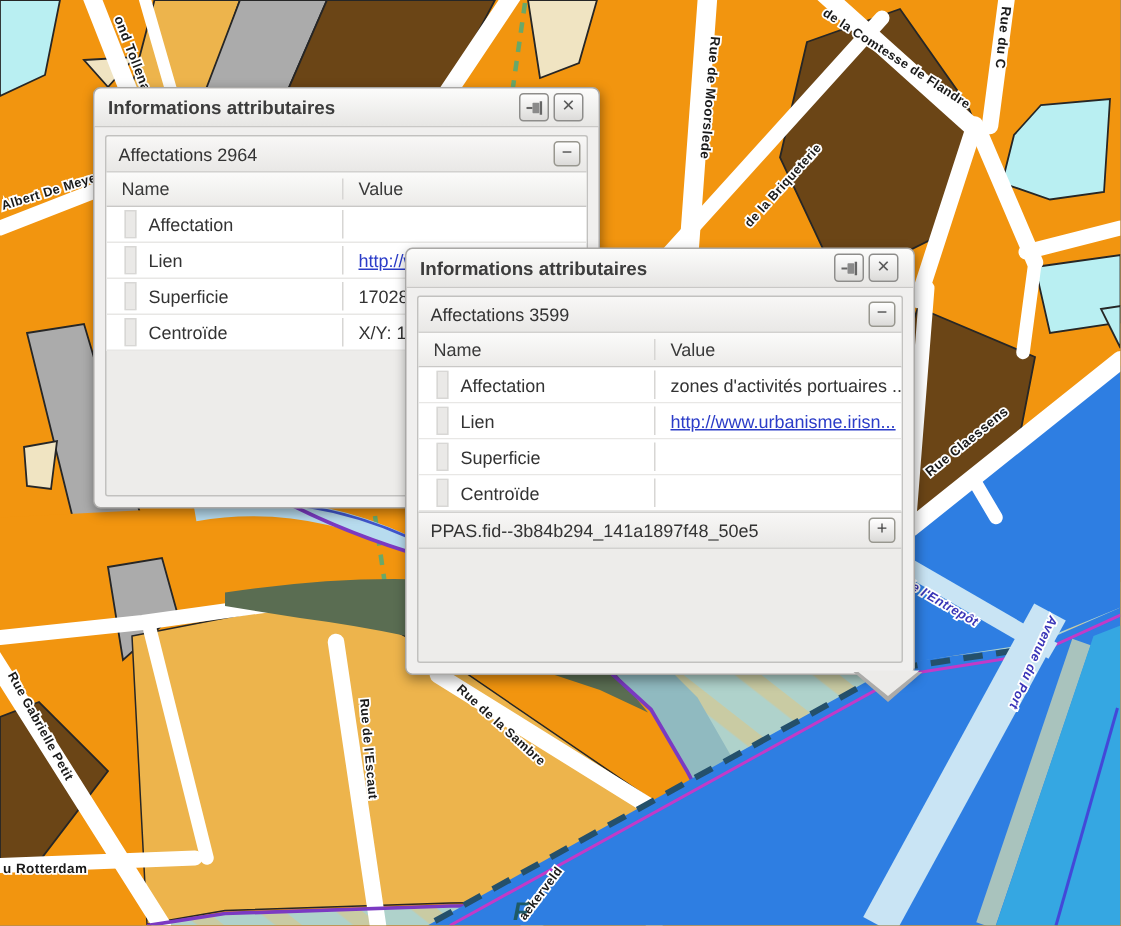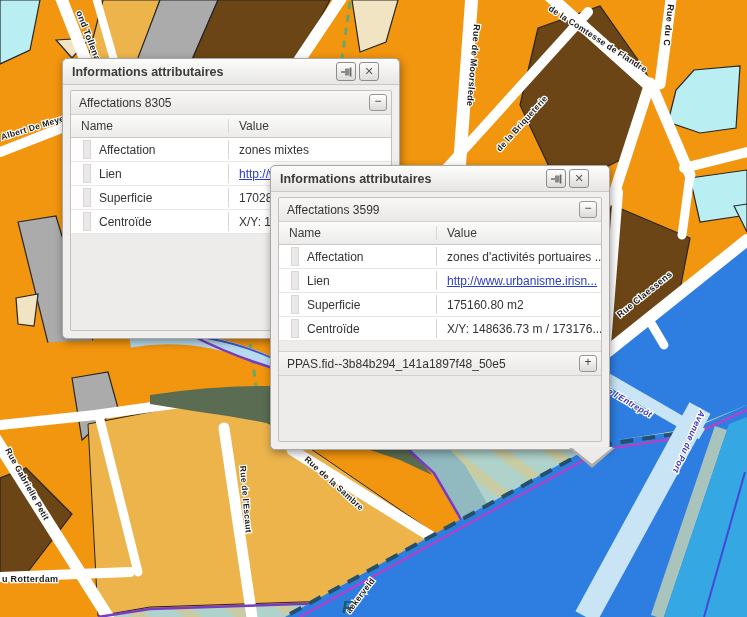--- a/index.html
+++ b/index.html
@@ -7,33 +7,33 @@
          font-family:"Liberation Sans",sans-serif;}
   #map{position:absolute;left:0;top:0;}
   .slabel{font-family:"Liberation Sans",sans-serif;font-weight:bold;fill:#1A1A1A;
           stroke:#FFFFFF;stroke-width:2.4px;paint-order:stroke;letter-spacing:.3px;}
   .slabel-blue{fill:#3A35B8;font-style:italic;}
   .slabel-big{fill:#1E5A66;font-style:italic;stroke-width:0;}
 
   
   .popup{position:absolute;background:#F0EFEE;border:1px solid #A9A8A6;border-radius:5px;
          box-shadow:1px 3px 8px rgba(0,0,0,.38);font-size:12px;color:#333;}
-  .titlebar{height:25px;display:flex;align-items:center;padding:0 20px 0 9px;
+  .titlebar{height:25px;display:flex;align-items:center;padding:0 10px 0 9px;
             background:linear-gradient(#FCFCFB,#E7E6E4);border-bottom:1px solid #C9C8C6;
             border-radius:5px 5px 0 0;}
   .title{font-weight:bold;font-size:12.5px;color:#3C3C3C;flex:1;white-space:nowrap;}
   .tb-btn{width:18px;height:17px;margin-left:3px;border:1px solid #8E8D8B;border-radius:3px;
           background:linear-gradient(#FEFEFE,#DCDBD9);display:flex;align-items:center;
           justify-content:center;color:#5A5A5A;font-size:11px;line-height:1;cursor:pointer;}
   .panel{position:absolute;left:7px;right:7px;top:31px;bottom:7px;border:1px solid #C2C1BF;
          background:#EDECEA;border-radius:2px;overflow:hidden;}
   .sec-head{position:relative;height:23px;display:flex;align-items:center;padding:0 8px;
             background:linear-gradient(#F8F7F6,#E9E8E6);border-bottom:1px solid #D2D1CF;
             font-size:12px;color:#333;}
-  .sec-head.sub{border-top:1px solid #D2D1CF;margin-top:10px;}
+  .sec-head.sub{border-top:1px solid #D2D1CF;}
   .mini-btn{position:absolute;right:4px;top:3px;width:16px;height:15px;border:1px solid #98978F;
             border-radius:3px;background:linear-gradient(#FFFFFF,#DBDAD8);text-align:center;
             line-height:13px;font-size:12px;color:#444;cursor:pointer;}
   .grid{background:#FFF;}
   .thead{display:flex;height:22px;align-items:center;
          background:linear-gradient(#FBFBFA,#ECEBE9);border-bottom:1px solid #C9C8C6;color:#3A3A3A;}
   .c-name{width:158px;padding-left:10px;border-right:1px solid #D7D6D4;box-sizing:border-box;
           white-space:nowrap;overflow:hidden;}
   .c-val{flex:1;padding-left:10px;white-space:nowrap;overflow:hidden;}
   .trow{display:flex;height:23px;align-items:center;border-bottom:1px solid #E8E7E5;background:#FFF;}
@@ -163,36 +163,35 @@
         <rect x="5" y="2.5" width="4.5" height="7" rx="0.5" fill="#8A8A8A"></rect>
         <path d="M10.6,1.5 V10.5" stroke="#666" stroke-width="1.6" fill="none"></path>
       </svg>
     </div>
     <div class="tb-btn">
       <span>✕</span>
     </div>
   </div>
   <div class="panel">
     <div class="sec-head">
-      <span>Affectations 8305</span>
+      <span>Affectations 2964</span>
       <div class="mini-btn">
         <span>−</span>
       </div>
     </div>
     <div class="grid">
       <div class="thead">
         <div class="c-name">Name</div>
         <div class="c-val">Value</div>
       </div>
       <div class="trow">
         <div class="c-name">
               <span class="rtab"></span>
           <span>Affectation</span>
             </div>
-        <div class="c-val">zones mixtes</div>
       </div>
       <div class="trow">
         <div class="c-name">
               <span class="rtab"></span>
           <span>Lien</span>
             </div>
         <div class="c-val lnk">http://www.urbanisme.irisn...</div>
       </div>
       <div class="trow">
         <div class="c-name">
@@ -250,28 +249,26 @@
               <span class="rtab"></span>
           <span>Lien</span>
             </div>
         <div class="c-val lnk">http://www.urbanisme.irisn...</div>
       </div>
       <div class="trow">
         <div class="c-name">
               <span class="rtab"></span>
           <span>Superficie</span>
             </div>
-        <div class="c-val">175160.80 m2</div>
       </div>
       <div class="trow">
         <div class="c-name">
               <span class="rtab"></span>
           <span>Centroïde</span>
             </div>
-        <div class="c-val">X/Y: 148636.73 m / 173176...</div>
       </div>
     </div>
     <div class="sec-head sub">
       <span>PPAS.fid--3b84b294_141a1897f48_50e5</span>
       <div class="mini-btn">
         <span>+</span>
       </div>
     </div>
   </div>
   <div class="pointer">

